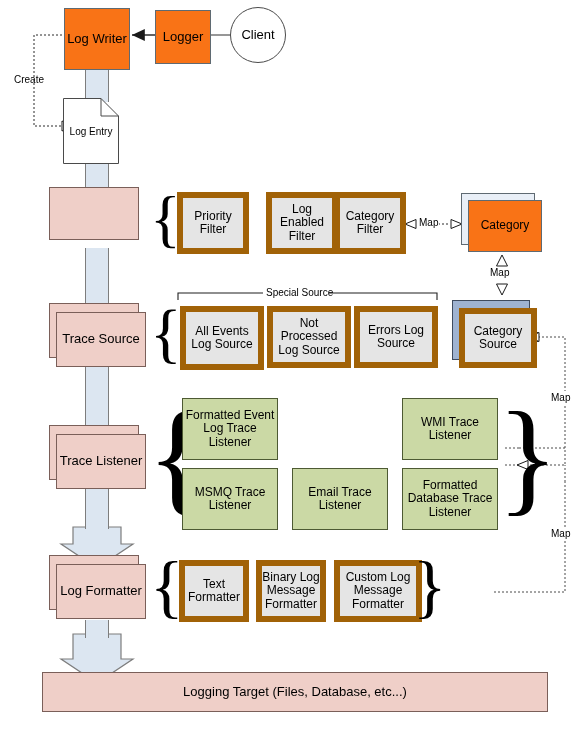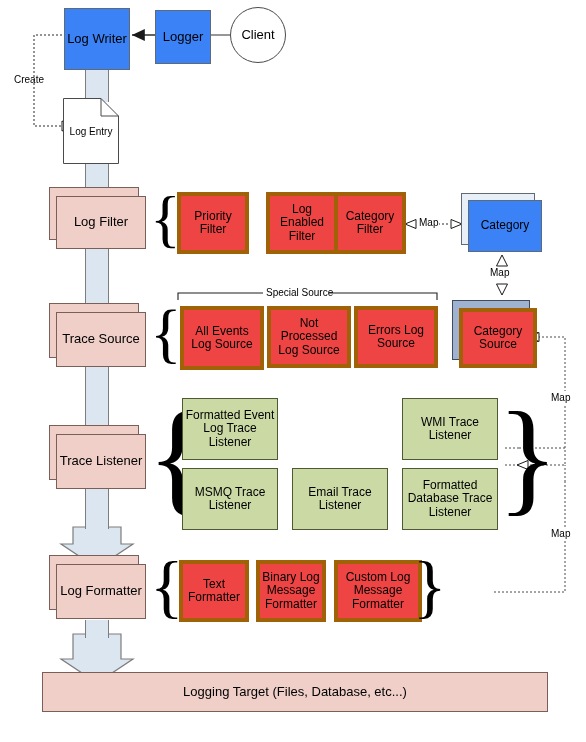--- a/index.html
+++ b/index.html
@@ -18,23 +18,23 @@
     position:absolute;
     box-sizing:border-box;
     display:flex;
     align-items:center;
     justify-content:center;
     text-align:center;
     line-height:1.12;
     color:#000;
     border:1px solid #5a5a5a;
   }
-  .n-blue-lite{background:#3b82f6;border:1px solid #5f6a72;}
+  .n-blue-lite{background:#f97316;border:1px solid #5f6a72;}
   .n-pink{background:#efcfc8;border:1px solid #7a5f59;}
-  .n-blue{background:#ef4444;border:4px solid #a16207;}
+  .n-blue{background:#e5e5e5;border:6px solid #a16207;}
   .n-green{background:#cbd9a5;border:1px solid #4d5a33;}
 
   .shadow-pink{background:#efcfc8;border:1px solid #7a5f59;position:absolute;box-sizing:border-box;}
   .shadow-blue{background:#9fb3d1;border:1px solid #3f4b5e;position:absolute;box-sizing:border-box;}
   .shadow-lite{background:#e9eff7;border:1px solid #5f6a72;position:absolute;box-sizing:border-box;}
 
   .circle{border-radius:50%;background:#ffffff;border:1px solid #4a4a4a;}
 
   .flowbar{
     position:absolute;
@@ -147,23 +147,20 @@
     <svg width="56" height="66" viewBox="0 0 56 66" style="position:absolute;left:0;top:0;">
       <path d="M0.5,0.5 L38,0.5 L55.5,18 L55.5,65.5 L0.5,65.5 Z" fill="#ffffff" stroke="#4a4a4a" stroke-width="1"></path>
       <path d="M38,0.5 L38,18 L55.5,18" fill="none" stroke="#4a4a4a" stroke-width="1"></path>
     </svg>
     <span class="fs10" style="position:absolute;left:0;top:0;width:56px;height:66px;display:flex;align-items:center;justify-content:center;">Log Entry</span>
   </div>
 
   <span class="lbl fs9" style="left:14px;top:74px;">Create</span>
 
   <div class="shadow-pink" style="left:49px;top:187px;width:90px;height:53px;"></div>
-  <div class="node n-pink fs13" style="left:56px;top:196px;width:90px;height:53px;">
-    <span>Log Filter</span>
-  </div>
 
   <div class="brace" style="left:150px;top:187px;font-size:64px;">{</div>
 
   <div class="node n-blue fs12" style="left:177px;top:192px;width:72px;height:62px;">
     <span>Priority Filter</span>
   </div>
   <div class="node n-blue fs12" style="left:266px;top:192px;width:72px;height:62px;">
     <span>Log Enabled Filter</span>
   </div>
   <div class="node n-blue fs12" style="left:334px;top:192px;width:72px;height:62px;">

